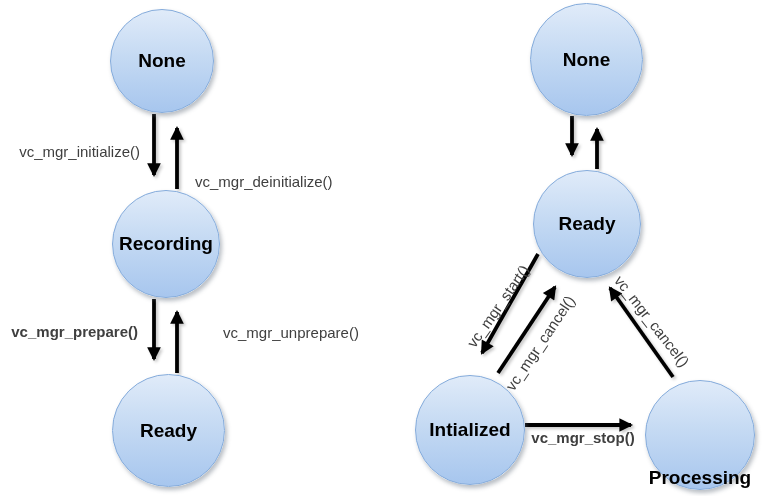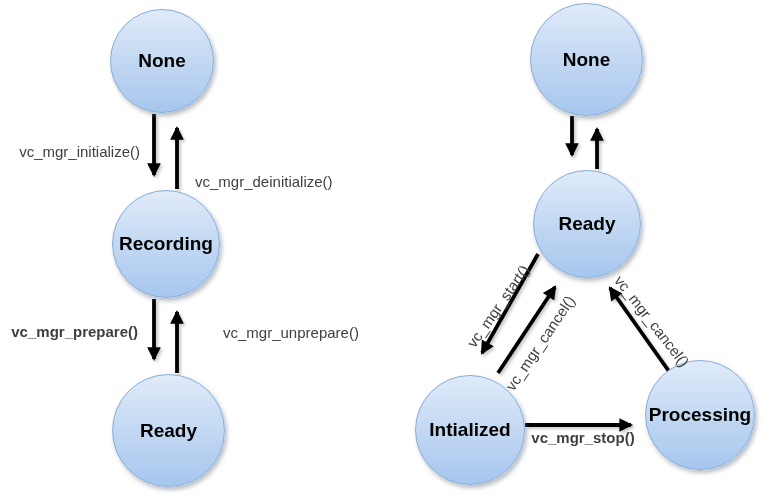--- a/index.html
+++ b/index.html
@@ -107,21 +107,21 @@
     </div>
 
     <div class="state" style="left:533px; top:170px; width:108px; height:108px;">
       <span class="state-label">Ready</span>
     </div>
 
     <div class="state" style="left:415px; top:375px; width:110px; height:110px;">
       <span class="state-label">Intialized</span>
     </div>
 
-    <div class="state" style="left:645px; top:360px; width:110px; height:110px;">
+    <div class="state" style="left:645px; top:380px; width:110px; height:110px;align-items:flex-end;">
       <span class="state-label">Processing</span>
     </div>
 
     <div class="edge-label rot-start" style="left:498px; top:306px;">vc_mgr_start()</div>
 
     <div class="edge-label rot-cancel-left" style="left:540px; top:343px;">vc_mgr_cancel()</div>
 
     <div class="edge-label rot-cancel-right" style="left:652px; top:321px;">vc_mgr_cancel()</div>
 
     <div class="edge-label centered" style="left:583px; top:437px;font-weight:bold;">vc_mgr_stop()</div>

